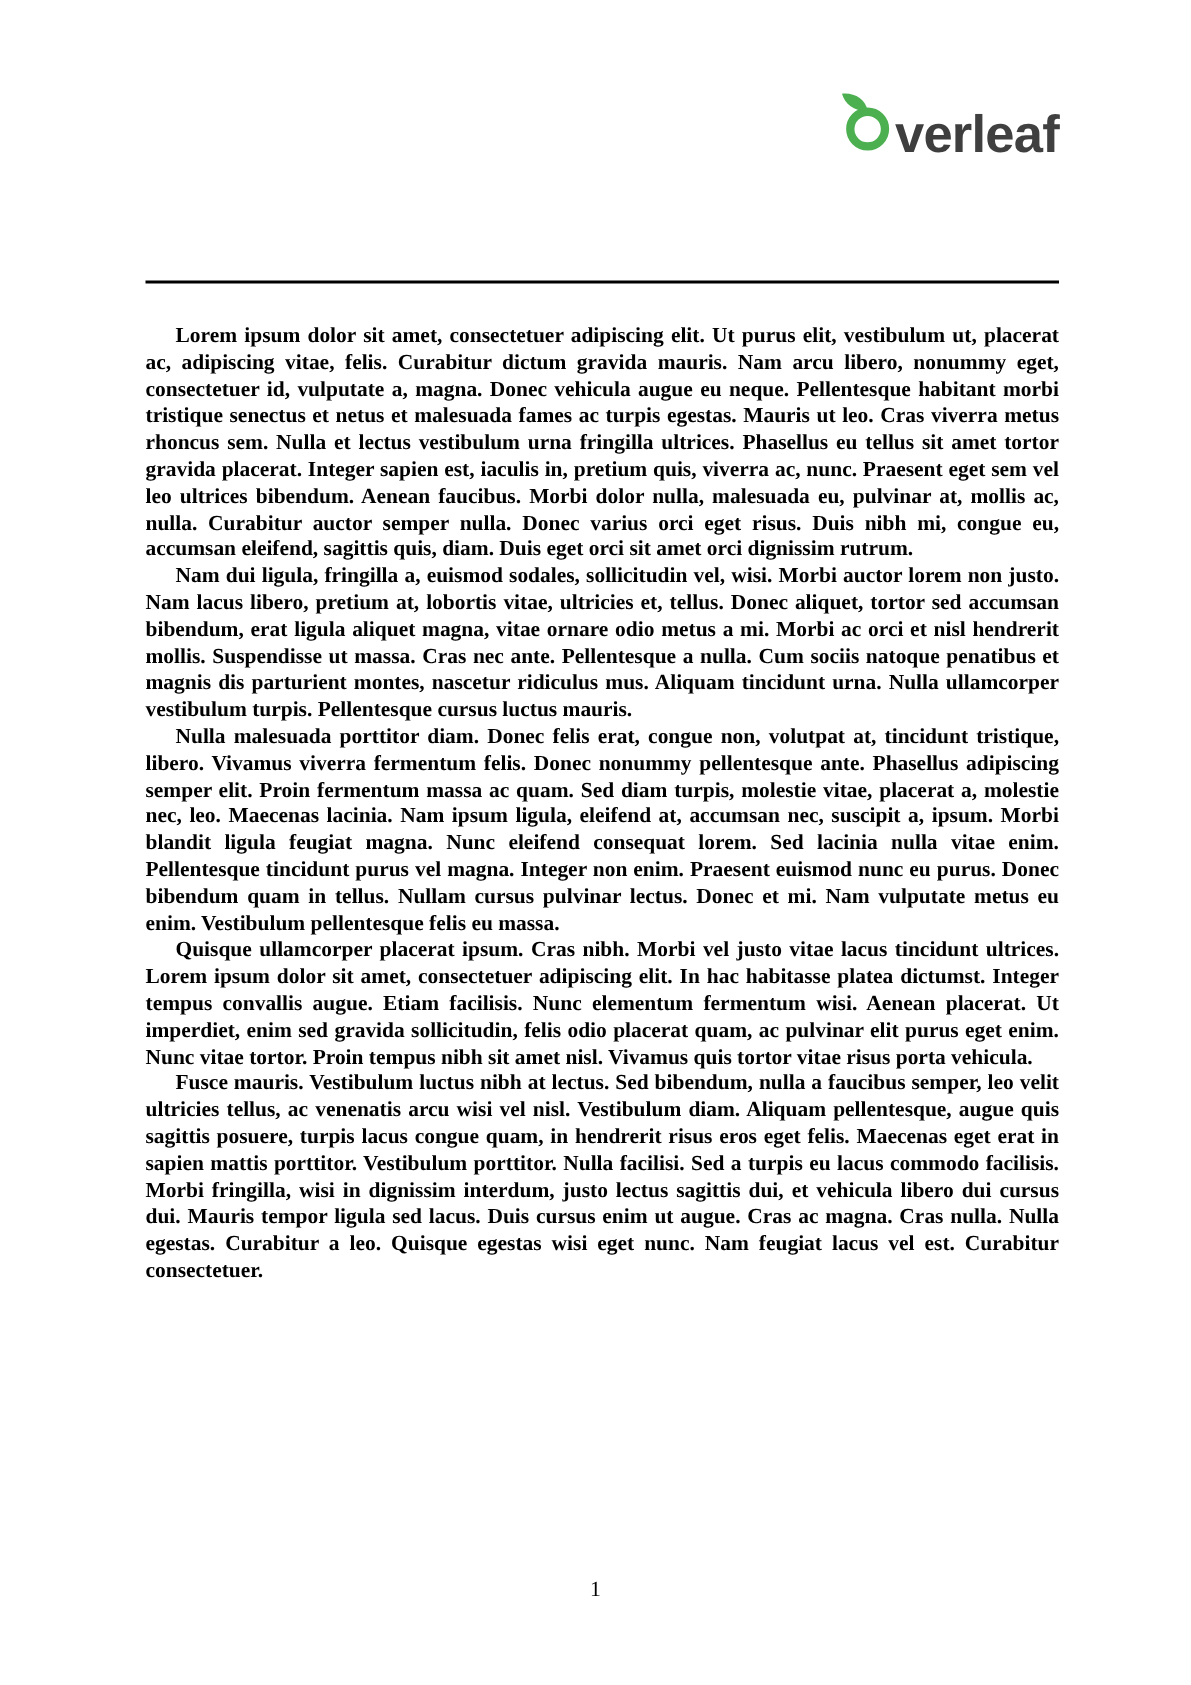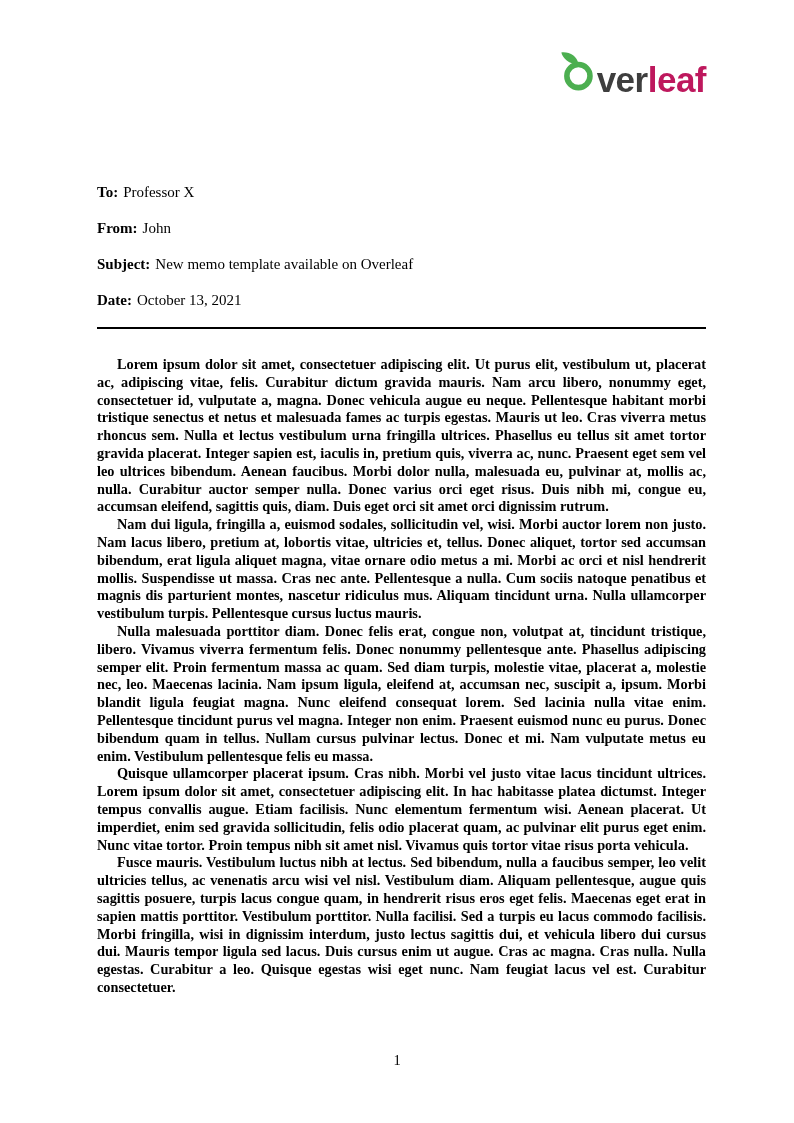--- a/index.html
+++ b/index.html
@@ -9,33 +9,33 @@
     width: 794px;
     height: 1123px;
     margin: 0 auto;
     background: #ffffff;
     color: #000000;
     font-family: "Liberation Serif", "DejaVu Serif", serif;
     overflow: hidden;
   }
   .logo {
     position: absolute;
-    top: 50px;
+    top: 60px;
     right: 88px;
     display: flex;
     align-items: flex-end;
     font-family: "Liberation Sans", "DejaVu Sans", sans-serif;
     font-weight: bold;
     font-size: 35px;
     letter-spacing: -0.5px;
     line-height: 1;
   }
   .logo svg { display: block; margin-bottom: 6px; margin-right: 1px; }
   .logo .ver { color: #3E3E3E; }
-  .logo .leaf { color: #be185d; }
+  .logo .leaf { color: #404040; }
   .content {
     position: absolute;
     top: 183px;
     left: 97px;
     width: 609px;
   }
   .memo-field {
     font-size: 15px;
     line-height: 19px;
     margin-bottom: 17px;
@@ -75,26 +75,20 @@
         <circle cx="21" cy="28" r="12.5" fill="none" stroke="#4CAF50" stroke-width="6"></circle>
         <path d="M21 15 C 19.5 6 11 1.5 2.5 2.5 C 4.5 10 12 15.5 21 15 Z" fill="#4CAF50"></path>
       </svg>
     </span>
     <span class="ver">ver</span>
       <span class="leaf">leaf</span>
   </div>
 
   <div class="content">
 
-    <div class="memo-header">
-      <p class="memo-field"><span class="memo-label">To:</span><span>Professor X</span></p>
-      <p class="memo-field"><span class="memo-label">From:</span><span>John</span></p>
-      <p class="memo-field"><span class="memo-label">Subject:</span><span>New memo template available on Overleaf</span></p>
-      <p class="memo-field"><span class="memo-label">Date:</span><span>October 13, 2021</span></p>
-    </div>
 
     <hr class="rule">
 
     <div class="bodytext">
       <p>Lorem ipsum dolor sit amet, consectetuer adipiscing elit. Ut purus elit, vestibulum ut, placerat ac, adipiscing vitae, felis. Curabitur dictum gravida mauris. Nam arcu libero, nonummy eget, consectetuer id, vulputate a, magna. Donec vehicula augue eu neque. Pellentesque habitant morbi tristique senectus et netus et malesuada fames ac turpis egestas. Mauris ut leo. Cras viverra metus rhoncus sem. Nulla et lectus vestibulum urna fringilla ultrices. Phasellus eu tellus sit amet tortor gravida placerat. Integer sapien est, iaculis in, pretium quis, viverra ac, nunc. Praesent eget sem vel leo ultrices bibendum. Aenean faucibus. Morbi dolor nulla, malesuada eu, pulvinar at, mollis ac, nulla. Curabitur auctor semper nulla. Donec varius orci eget risus. Duis nibh mi, congue eu, accumsan eleifend, sagittis quis, diam. Duis eget orci sit amet orci dignissim rutrum.</p>
       <p>Nam dui ligula, fringilla a, euismod sodales, sollicitudin vel, wisi. Morbi auctor lorem non justo. Nam lacus libero, pretium at, lobortis vitae, ultricies et, tellus. Donec aliquet, tortor sed accumsan bibendum, erat ligula aliquet magna, vitae ornare odio metus a mi. Morbi ac orci et nisl hendrerit mollis. Suspendisse ut massa. Cras nec ante. Pellentesque a nulla. Cum sociis natoque penatibus et magnis dis parturient montes, nascetur ridiculus mus. Aliquam tincidunt urna. Nulla ullamcorper vestibulum turpis. Pellentesque cursus luctus mauris.</p>
       <p>Nulla malesuada porttitor diam. Donec felis erat, congue non, volutpat at, tincidunt tristique, libero. Vivamus viverra fermentum felis. Donec nonummy pellentesque ante. Phasellus adipiscing semper elit. Proin fermentum massa ac quam. Sed diam turpis, molestie vitae, placerat a, molestie nec, leo. Maecenas lacinia. Nam ipsum ligula, eleifend at, accumsan nec, suscipit a, ipsum. Morbi blandit ligula feugiat magna. Nunc eleifend consequat lorem. Sed lacinia nulla vitae enim. Pellentesque tincidunt purus vel magna. Integer non enim. Praesent euismod nunc eu purus. Donec bibendum quam in tellus. Nullam cursus pulvinar lectus. Donec et mi. Nam vulputate metus eu enim. Vestibulum pellentesque felis eu massa.</p>
       <p>Quisque ullamcorper placerat ipsum. Cras nibh. Morbi vel justo vitae lacus tincidunt ultrices. Lorem ipsum dolor sit amet, consectetuer adipiscing elit. In hac habitasse platea dictumst. Integer tempus convallis augue. Etiam facilisis. Nunc elementum fermentum wisi. Aenean placerat. Ut imperdiet, enim sed gravida sollicitudin, felis odio placerat quam, ac pulvinar elit purus eget enim. Nunc vitae tortor. Proin tempus nibh sit amet nisl. Vivamus quis tortor vitae risus porta vehicula.</p>
       <p>Fusce mauris. Vestibulum luctus nibh at lectus. Sed bibendum, nulla a faucibus semper, leo velit ultricies tellus, ac venenatis arcu wisi vel nisl. Vestibulum diam. Aliquam pellentesque, augue quis sagittis posuere, turpis lacus congue quam, in hendrerit risus eros eget felis. Maecenas eget erat in sapien mattis porttitor. Vestibulum porttitor. Nulla facilisi. Sed a turpis eu lacus commodo facilisis. Morbi fringilla, wisi in dignissim interdum, justo lectus sagittis dui, et vehicula libero dui cursus dui. Mauris tempor ligula sed lacus. Duis cursus enim ut augue. Cras ac magna. Cras nulla. Nulla egestas. Curabitur a leo. Quisque egestas wisi eget nunc. Nam feugiat lacus vel est. Curabitur consectetuer.</p>
     </div>

